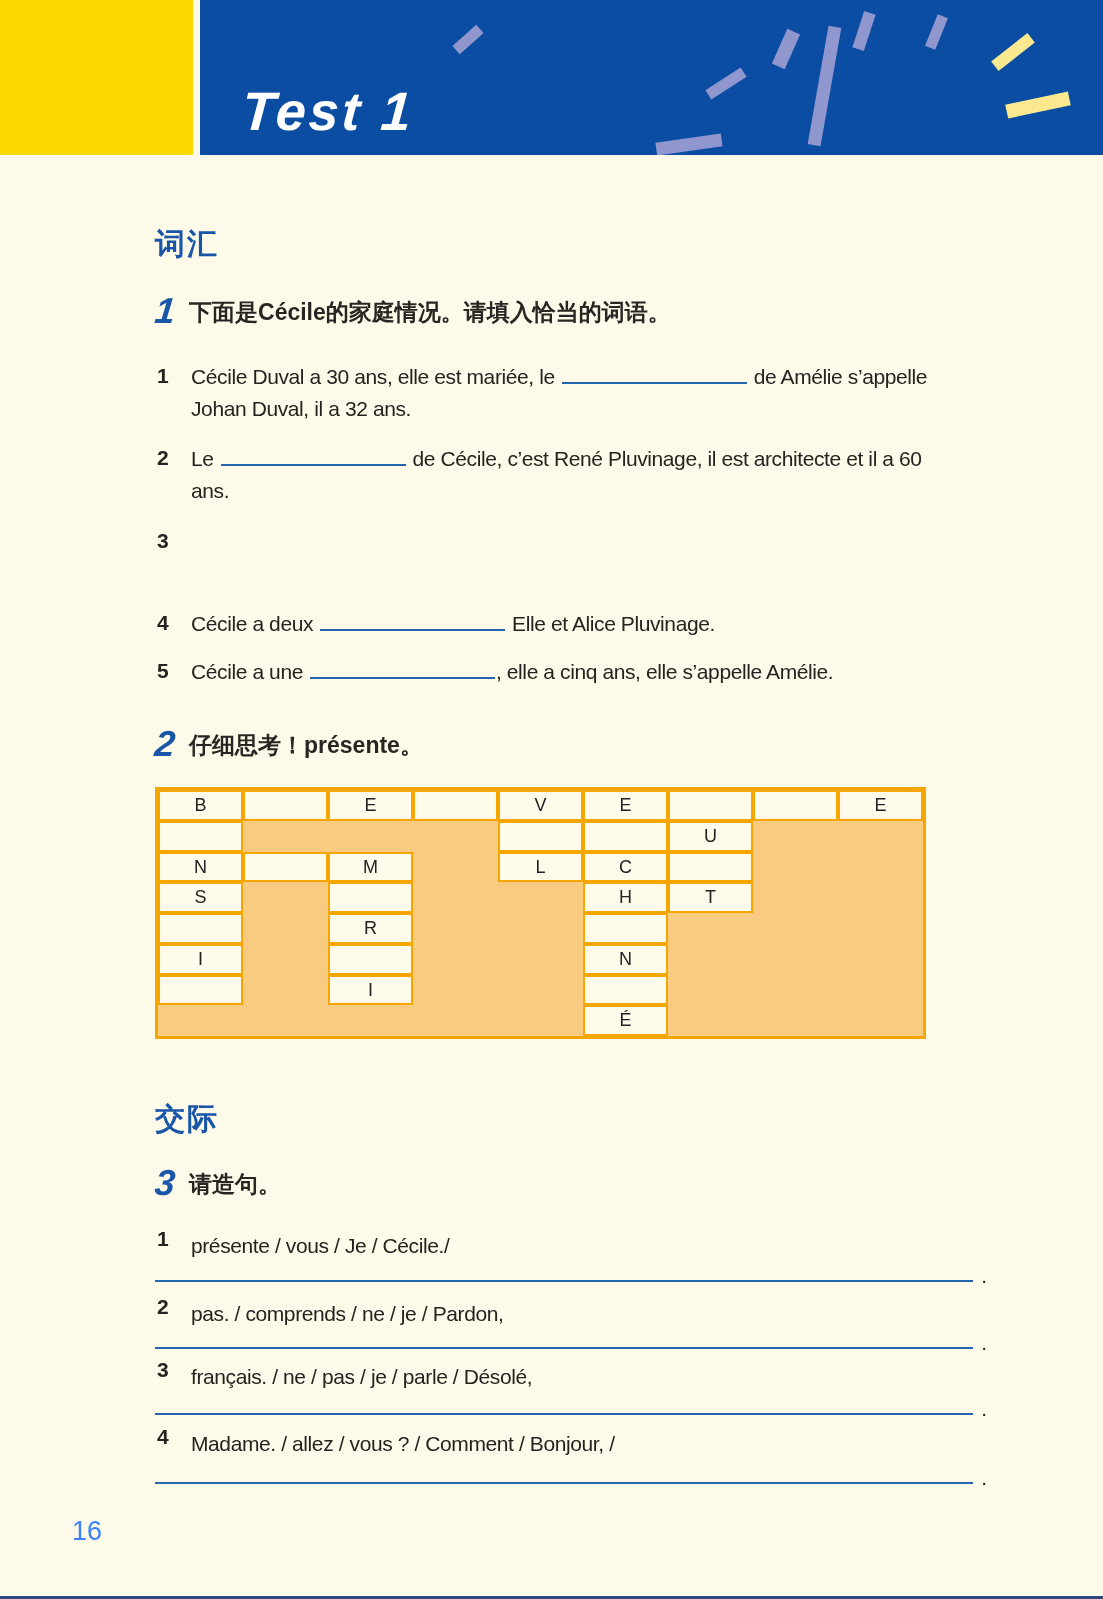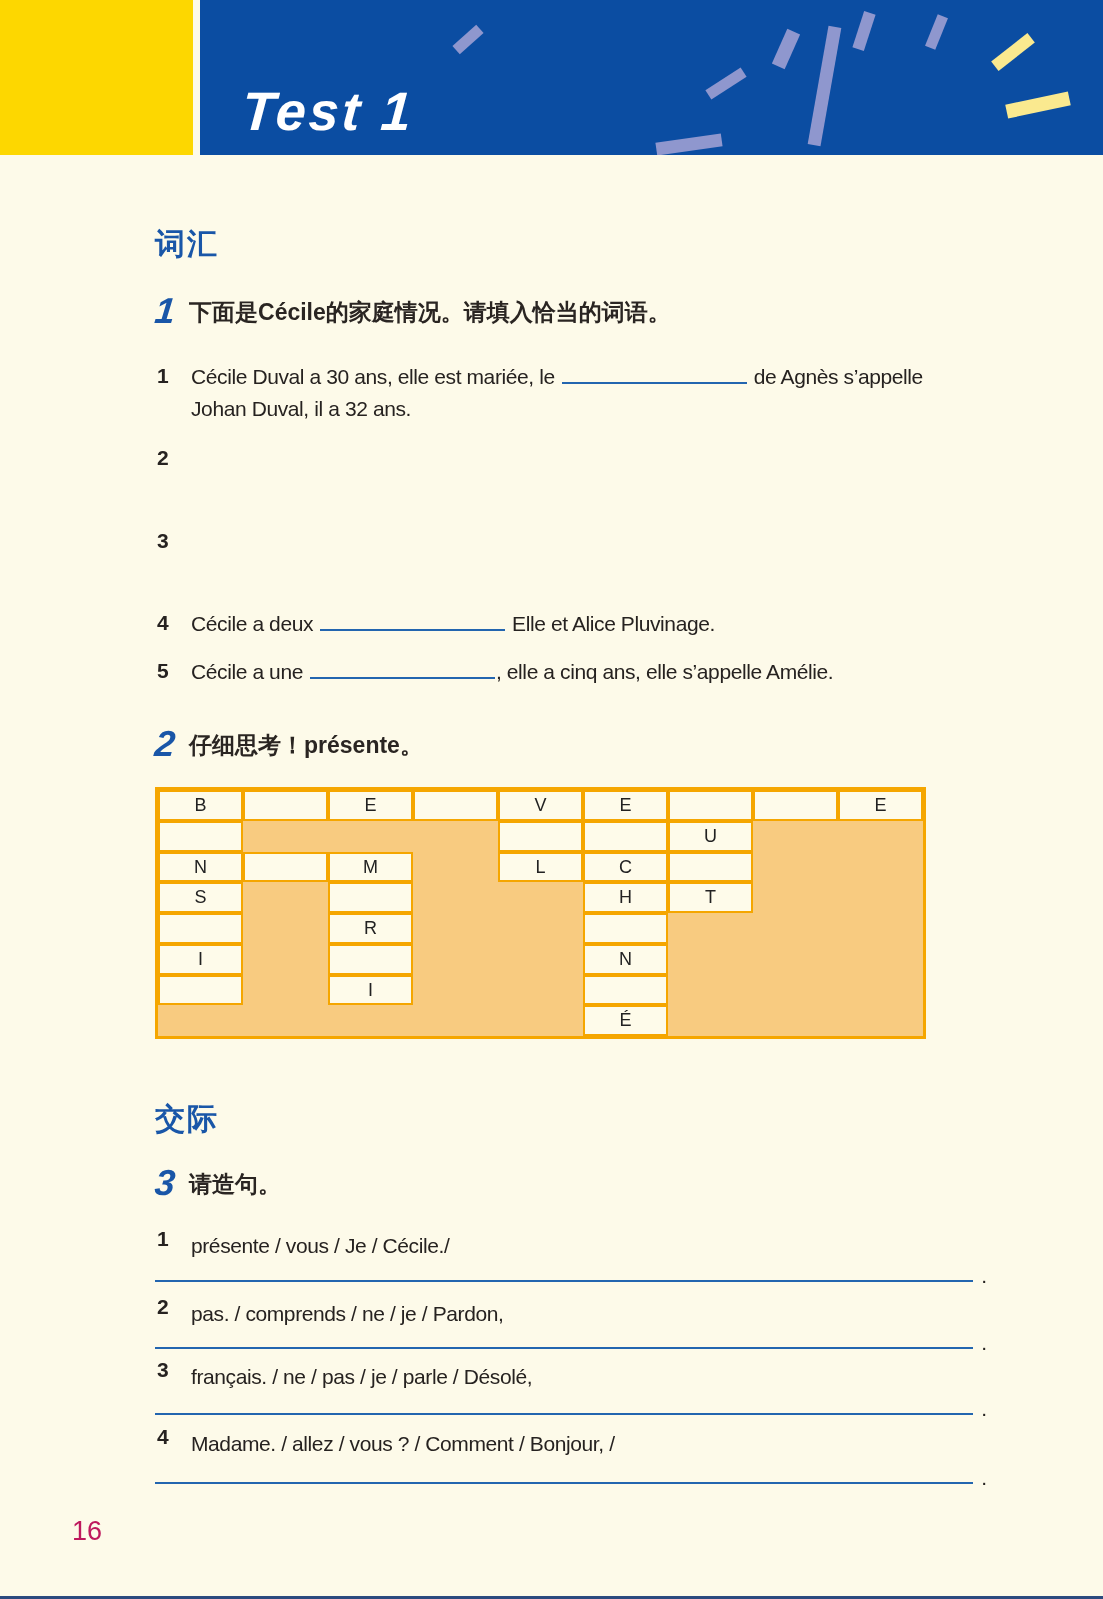--- a/index.html
+++ b/index.html
@@ -69,21 +69,21 @@
   }
   
   .x3item{position:absolute;left:155px;width:830px;}
   .x3item .words{position:absolute;left:36px;top:7px;line-height:30px;white-space:nowrap;}
   .ansline{
     position:absolute;left:155px;width:818px;height:18px;
     border-bottom:2.5px solid var(--line-blue);
   }
   .lineend{position:absolute;right:-14px;bottom:-8px;font-size:21px;color:var(--text-dark);}
   
-  #page-number{position:absolute;left:72px;top:1516px;font-size:27px;color:#be185d;text-align:center;}
+  #page-number{position:absolute;left:72px;top:1516px;font-size:27px;color:#3b82f6;text-align:center;}
   #bottom-strip{position:absolute;left:0;top:1596px;width:1103px;height:3px;background:#2C4A7E;}
 </style>
 </head>
 <body>
 
 <div id="page">
 
   <div id="header">
     <div id="yellow-block"></div>
     <div id="header-gap"></div>
@@ -104,28 +104,30 @@
   <div class="sec-heading" style="top:224px;">词汇</div>
 
   <div class="ex-head" style="top:296px;">
     <span class="exnum">1</span>
     <span class="instruction">下面是Cécile的家庭情况。请填入恰当的词语。</span>
   </div>
 
   <div class="x1item fr" style="top:361px;">
     <span class="inum">1</span>
     <div class="itext">
-      <div class="l1"><span>Cécile Duval a 30 ans, elle est mariée, le</span><span class="blank"></span><span>de Agnès s’appelle</span></div>
+      <div class="l1"><span>Cécile Duval a 30 ans, elle est mariée, le</span><span class="blank"></span><span>de Amélie s’appelle</span></div>
       <div class="l2">Johan Duval, il a 32 ans.</div>
     </div>
   </div>
 
   <div class="x1item fr" style="top:443px;">
     <span class="inum">2</span>
     <div class="itext">
+      <div class="l1"><span>Le</span><span class="blank"></span><span>de Cécile, c’est René Pluvinage, il est architecte et il a 60</span></div>
+      <div class="l2">ans.</div>
     </div>
   </div>
 
   <div class="x1item fr" style="top:526px;">
     <span class="inum">3</span>
     <div class="itext">
     </div>
   </div>
 
   <div class="x1item fr" style="top:608px;">

